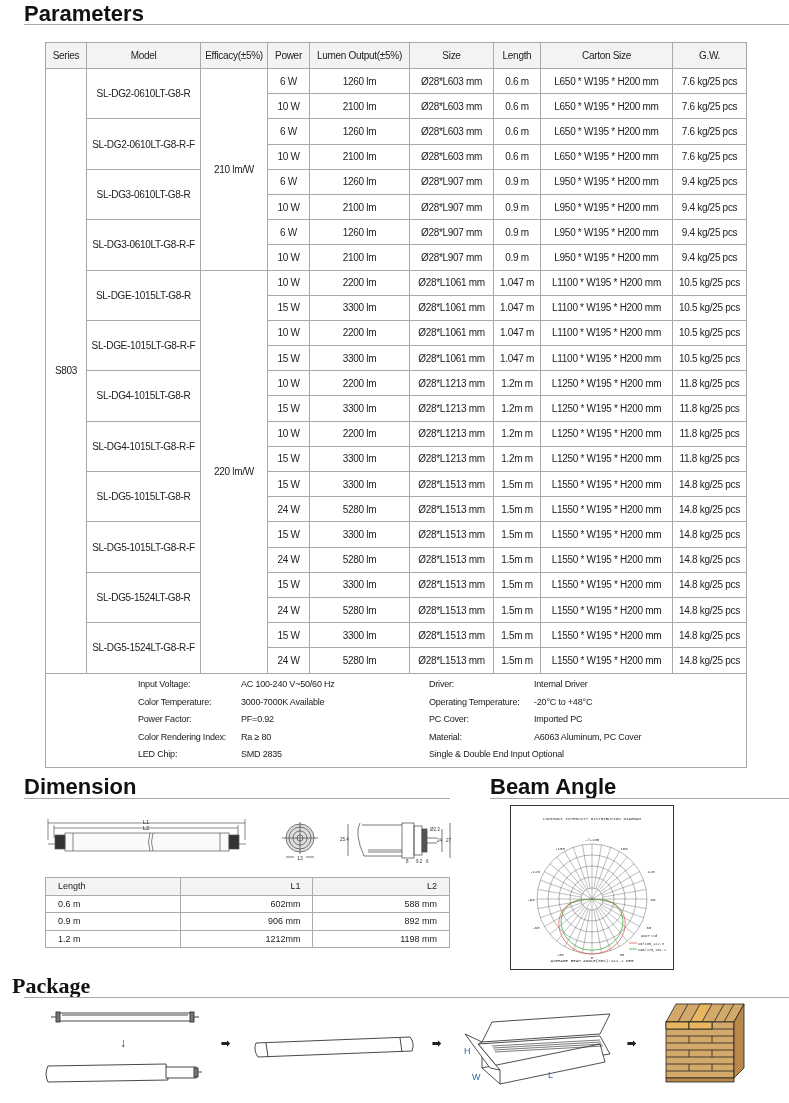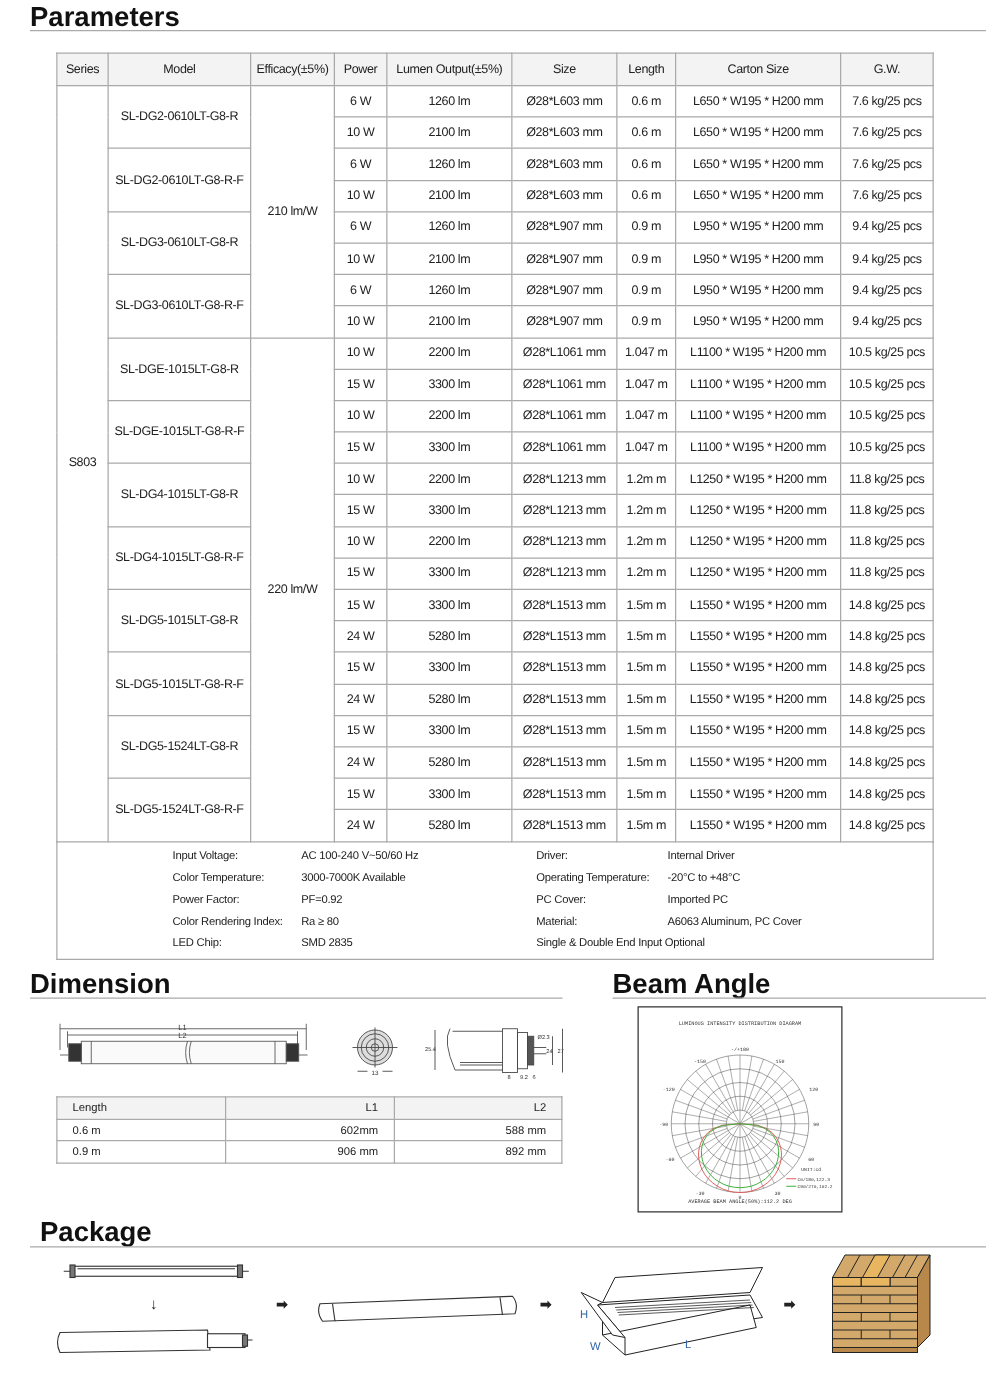--- a/index.html
+++ b/index.html
@@ -350,20 +350,25 @@
       </tr>
       <tr>
         <td>0.6 m</td>
         <td class="r">602mm</td>
         <td class="r">588 mm</td>
       </tr>
       <tr>
         <td>0.9 m</td>
         <td class="r">906 mm</td>
         <td class="r">892 mm</td>
+      </tr>
+      <tr>
+        <td>1.2 m</td>
+        <td class="r">1212mm</td>
+        <td class="r">1198 mm</td>
       </tr>
     </tbody>
 </table>
 
 <div class="h2" style="left:490px;top:774px;">Beam Angle</div>
 <div class="rule" style="left:490px;top:798px;width:299px;"></div>
 
 <div style="position:absolute;left:510px;top:805px;width:162px;height:163px;border:1px solid #333;background:#fff;">
   <svg id="polar" width="162" height="163" viewBox="0 0 162 163">
       <text x="81" y="14" font-size="4.2" text-anchor="middle" fill="#333" font-family="Liberation Mono, monospace">LUMINOUS INTENSITY DISTRIBUTION DIAGRAM</text>
@@ -424,21 +429,21 @@
       <text x="81" y="153" font-size="4" text-anchor="middle" fill="#333" font-family="Liberation Mono, monospace">0</text>
       <text x="138" y="131" font-size="3.8" text-anchor="middle" fill="#333" font-family="Liberation Mono, monospace">UNIT:cd</text>
       <line x1="118" y1="137" x2="126" y2="137" stroke="#e06060" stroke-width="0.8"></line>
       <text x="127" y="138.5" font-size="3.6" fill="#333" font-family="Liberation Mono, monospace">C0/180,122.3</text>
       <line x1="118" y1="143" x2="126" y2="143" stroke="#40b040" stroke-width="0.8"></line>
       <text x="127" y="144.5" font-size="3.6" fill="#333" font-family="Liberation Mono, monospace">C90/270,102.2</text>
       <text x="81" y="156" font-size="4.2" text-anchor="middle" fill="#333" font-family="Liberation Mono, monospace">AVERAGE BEAM ANGLE(50%):112.2 DEG</text>
     </svg>
 </div>
 
-<div class="h2" style="left:32px;top:973px;">Package</div>
+<div class="h2" style="left:12px;top:973px;font-family:Liberation Serif, serif;">Package</div>
 <div class="rule" style="left:24px;top:997px;width:765px;"></div>
 
 <svg class="svgabs" style="left:50px;top:1010px;" width="150" height="14" viewBox="0 0 150 14">
   <g stroke="#333" stroke-width="0.9" fill="#fff">
     <rect x="8" y="3" width="134" height="8"></rect>
     <line x1="12" y1="5" x2="138" y2="5"></line>
     <rect x="6" y="2" width="4" height="10" fill="#777"></rect>
     <rect x="140" y="2" width="4" height="10" fill="#777"></rect>
     <line x1="1" y1="7" x2="6" y2="7"></line>
     <line x1="144" y1="7" x2="149" y2="7"></line>

